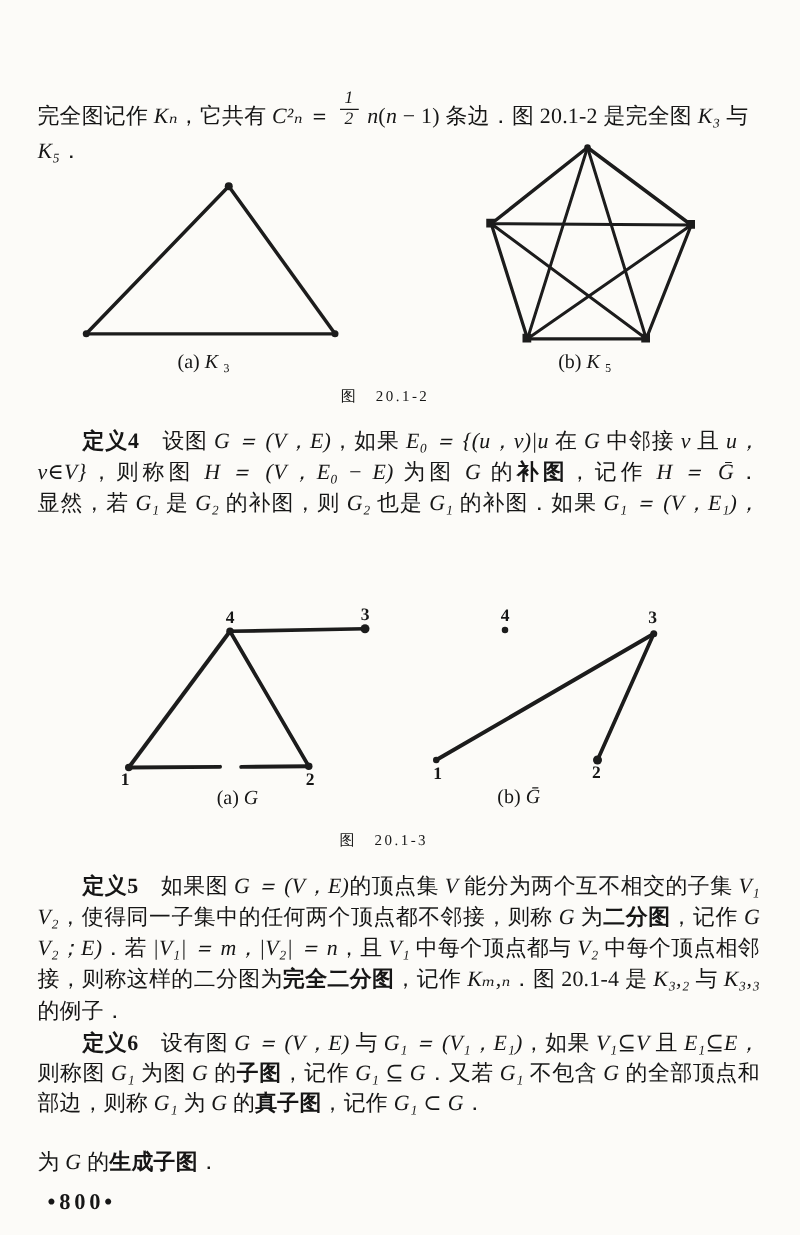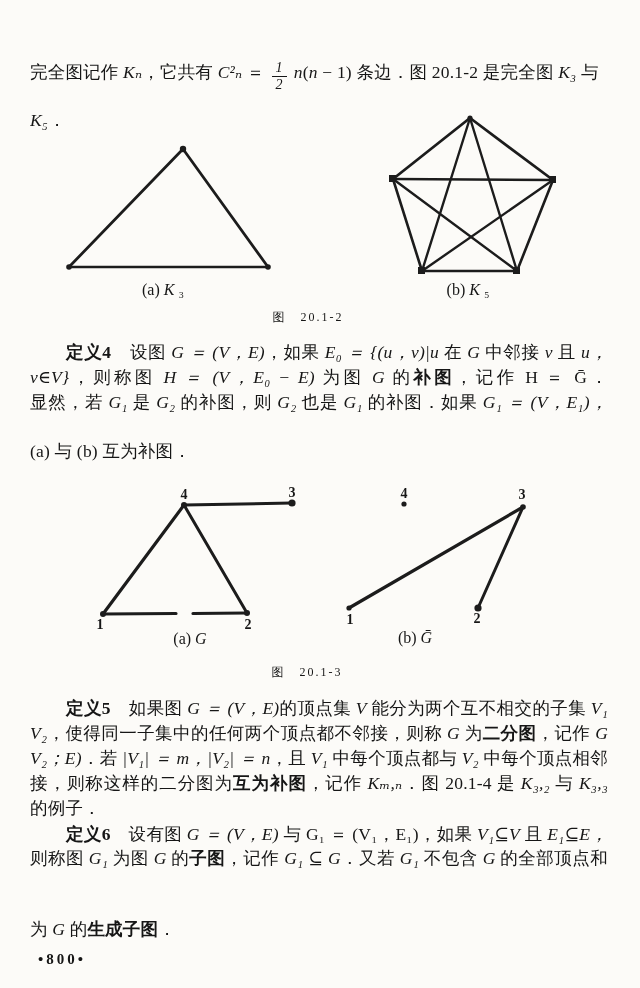--- a/index.html
+++ b/index.html
@@ -11,33 +11,33 @@
   }
   .tline{
     position:absolute;left:30px;width:578px;height:25px;line-height:24px;
     font-size:17.5px;letter-spacing:0.2px;
     text-align:justify;text-align-last:justify;overflow:hidden;white-space:normal;
   }
   .tline.short{text-align:center;text-align-last:left;}
   .tline.indent{padding-left:36px;width:542px;}
   .formula-line{
     position:absolute;left:30px;width:578px;height:44px;
-    display:flex;align-items:flex-start;gap:7px;
+    display:flex;align-items:flex-end;gap:7px;
     font-size:17.5px;letter-spacing:0.2px;white-space:nowrap;
   }
   .frac{display:inline-flex;flex-direction:column;align-items:center;
         font-size:14px;line-height:1.15;font-style:italic;}
   .frac .num{border-bottom:1.6px solid #161616;padding:0 4px;}
   .frac .den{padding:0 4px;}
   .vlabel{position:absolute;width:16px;font-size:14px;font-weight:700;
           text-align:center;line-height:14px;}
   .sublabel{position:absolute;width:80px;font-size:16px;text-align:center;line-height:18px;}
   .caption{position:absolute;width:150px;font-size:12px;text-align:center;
            letter-spacing:2px;line-height:18px;}
-  .pagenum{position:absolute;left:38px;top:951px;font-size:15px;font-weight:700;
+  .pagenum{position:absolute;left:38px;top:951px;font-size:18px;font-weight:700;
            letter-spacing:3px;}
   svg{position:absolute;display:block;}
   svg line{stroke:#1c1c1c;stroke-linecap:round;}
   svg circle,svg rect{fill:#1c1c1c;}
 </style>
 </head>
 <body>
 
 <div class="page">
 
@@ -76,23 +76,22 @@
       <rect x="509" y="68" width="7" height="7"></rect>
       <rect x="378" y="159" width="7" height="7"></rect>
       <rect x="473" y="159" width="7" height="7"></rect>
     </g>
   </svg>
   <div class="sublabel" style="left:123px;top:281px"><span>(a) </span><span style="font-style: italic;">K</span><span> ₃</span></div>
   <div class="sublabel" style="left:428px;top:281px"><span>(b) </span><span style="font-style: italic;">K</span><span> ₅</span></div>
   <div class="caption" style="left:233px;top:308px">图　20.1-2</div>
 
   <div class="tline indent" style="top:340px"><span style="font-weight: 700;">定义4</span><span>　设图 </span><span style="font-style: italic;">G ＝ (V，E)</span><span>，如果 </span><span style="font-style: italic;">E₀ ＝ {(u，v)|u</span><span> 在 </span><span style="font-style: italic;">G</span><span> 中邻接 </span><span style="font-style: italic;">v</span><span> 且 </span><span style="font-style: italic;">u，</span></div>
-  <div class="tline" style="top:365px"><span style="font-style: italic;">v∈V}</span><span>，则称图 </span><span style="font-style: italic;">H ＝ (V，E₀ − E)</span><span> 为图 </span><span style="font-style: italic;">G</span><span> 的</span><span style="font-weight: 700;">补图</span><span>，记作 </span><span style=" margin-top: 28px;">H ＝ Ḡ</span><span>．</span></div>
+  <div class="tline" style="top:365px"><span style="font-style: italic;">v∈V}</span><span>，则称图 </span><span style="font-style: italic;">H ＝ (V，E₀ − E)</span><span> 为图 </span><span style="font-style: italic;">G</span><span> 的</span><span style="font-weight: 700;">补图</span><span>，记作 </span><span style="font-style: italic; margin-top: 28px;">H ＝ Ḡ</span><span>．</span></div>
   <div class="tline" style="top:390px"><span>显然，若 </span><span style="font-style: italic;">G₁</span><span> 是 </span><span style="font-style: italic;">G₂</span><span> 的补图，则 </span><span style="font-style: italic;">G₂</span><span> 也是 </span><span style="font-style: italic;">G₁</span><span> 的补图．如果 </span><span style="font-style: italic;">G₁ ＝ (V，E₁)，</span></div>
-  <div class="tline short" style="top:439px"><span>(a) 与 (b) 互为补图．</span></div>
 
   <svg width="470" height="165" viewBox="0 0 470 165" style="left:90px;top:483px">
     <g>
       <line x1="13" y1="131" x2="94" y2="22" stroke-width="3.2"></line>
       <line x1="94" y1="22" x2="157" y2="130" stroke-width="3"></line>
       <line x1="94" y1="22" x2="202" y2="20" stroke-width="3"></line>
       <line x1="13" y1="131" x2="86" y2="130.5" stroke-width="3.2"></line>
       <line x1="103" y1="130.5" x2="157" y2="130" stroke-width="3.2"></line>
       <circle cx="13" cy="131" r="3"></circle>
       <circle cx="157" cy="130" r="3"></circle>
@@ -116,23 +115,24 @@
   <div class="vlabel" style="left:514px;top:488px">3</div>
   <div class="vlabel" style="left:342px;top:613px">1</div>
   <div class="vlabel" style="left:469px;top:612px">2</div>
   <div class="sublabel" style="left:150px;top:630px"><span>(a) </span><span style="font-style: italic;">G</span></div>
   <div class="sublabel" style="left:375px;top:629px"><span>(b) </span><span style="font-style: italic;">Ḡ</span></div>
   <div class="caption" style="left:232px;top:663px">图　20.1-3</div>
 
   <div class="tline indent" style="top:696px"><span style="font-weight: 700;">定义5</span><span>　如果图 </span><span style="font-style: italic;">G ＝ (V，E)</span><span>的顶点集 </span><span style="font-style: italic;">V</span><span> 能分为两个互不相交的子集 </span><span style="font-style: italic;">V₁</span></div>
   <div class="tline" style="top:721px"><span style="font-style: italic;">V₂</span><span>，使得同一子集中的任何两个顶点都不邻接，则称 </span><span style="font-style: italic;">G</span><span> 为</span><span style="font-weight: 700;">二分图</span><span>，记作 </span><span style="font-style: italic;">G ＝ (V₁，</span></div>
   <div class="tline" style="top:746px"><span style="font-style: italic;">V₂；E)</span><span>．若 </span><span style="font-style: italic;">|V₁| ＝ m，|V₂| ＝ n</span><span>，且 </span><span style="font-style: italic;">V₁</span><span> 中每个顶点都与 </span><span style="font-style: italic;">V₂</span><span> 中每个顶点相邻</span></div>
-  <div class="tline" style="top:771px"><span>接，则称这样的二分图为</span><span style="font-weight: 700;">互为补图</span><span>，记作 </span><span style="font-style: italic;">Kₘ,ₙ</span><span>．图 20.1-4 是 </span><span style="font-style: italic;">K₃,₂</span><span> 与 </span><span style="font-style: italic;">K₃,₃</span></div>
+  <div class="tline" style="top:771px"><span>接，则称这样的二分图为</span><span style="font-weight: 700;">完全二分图</span><span>，记作 </span><span style="font-style: italic;">Kₘ,ₙ</span><span>．图 20.1-4 是 </span><span style="font-style: italic;">K₃,₂</span><span> 与 </span><span style="font-style: italic;">K₃,₃</span></div>
   <div class="tline short" style="top:796px"><span>的例子．</span></div>
 
-  <div class="tline indent" style="top:822px"><span style="font-weight: 700;">定义6</span><span>　设有图 </span><span style="font-style: italic;">G ＝ (V，E)</span><span> 与 </span><span style="">G₁ ＝ (V₁，E₁)</span><span>，如果 </span><span style="font-style: italic;">V₁⊆V</span><span> 且 </span><span style="font-style: italic;">E₁⊆E，</span></div>
+  <div class="tline indent" style="top:822px"><span style="font-weight: 700;">定义6</span><span>　设有图 </span><span style="font-style: italic;">G ＝ (V，E)</span><span> 与 </span><span style="font-style: italic;">G₁ ＝ (V₁，E₁)</span><span>，如果 </span><span style="font-style: italic;">V₁⊆V</span><span> 且 </span><span style="font-style: italic;">E₁⊆E，</span></div>
   <div class="tline" style="top:846px"><span>则称图 </span><span style="font-style: italic;">G₁</span><span> 为图 </span><span style="font-style: italic;">G</span><span> 的</span><span style="font-weight: 700;">子图</span><span>，记作 </span><span style="font-style: italic;">G₁ ⊆ G</span><span>．又若 </span><span style="font-style: italic;">G₁</span><span> 不包含 </span><span style="font-style: italic;">G</span><span> 的全部顶点和全</span></div>
+  <div class="tline short" style="top:870px"><span>部边，则称 </span><span style="font-style: italic;">G₁</span><span> 为 </span><span style="font-style: italic;">G</span><span> 的</span><span style="font-weight: 700;">真子图</span><span>，记作 </span><span style="font-style: italic;">G₁ ⊂ G</span><span>．</span></div>
 
   <div class="tline short" style="top:917px"><span>为 </span><span style="font-style: italic;">G</span><span> 的</span><span style="font-weight: 700;">生成子图</span><span>．</span></div>
 
   <div class="pagenum">•800•</div>
 
 </div>
 
 </body></html>

